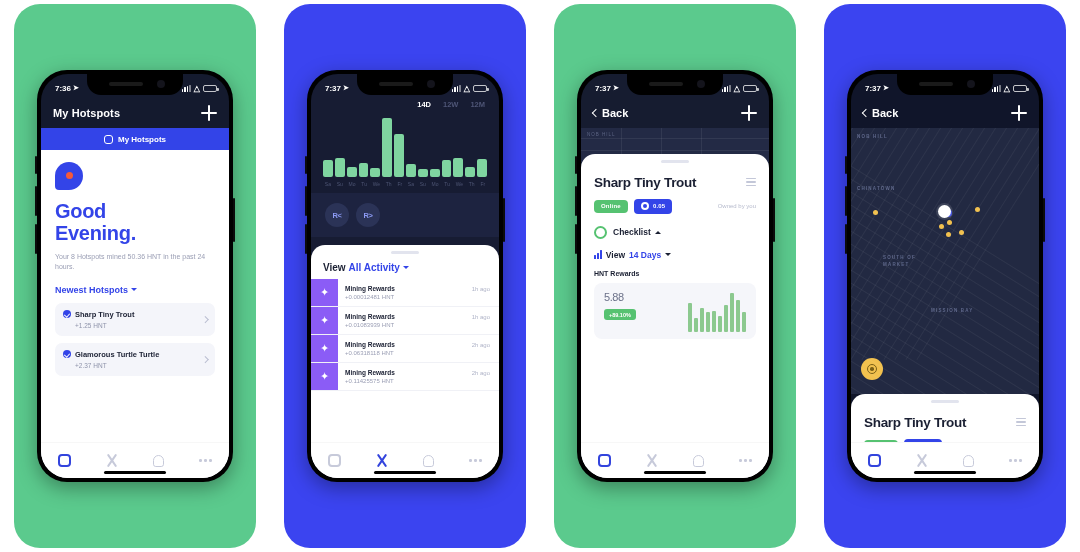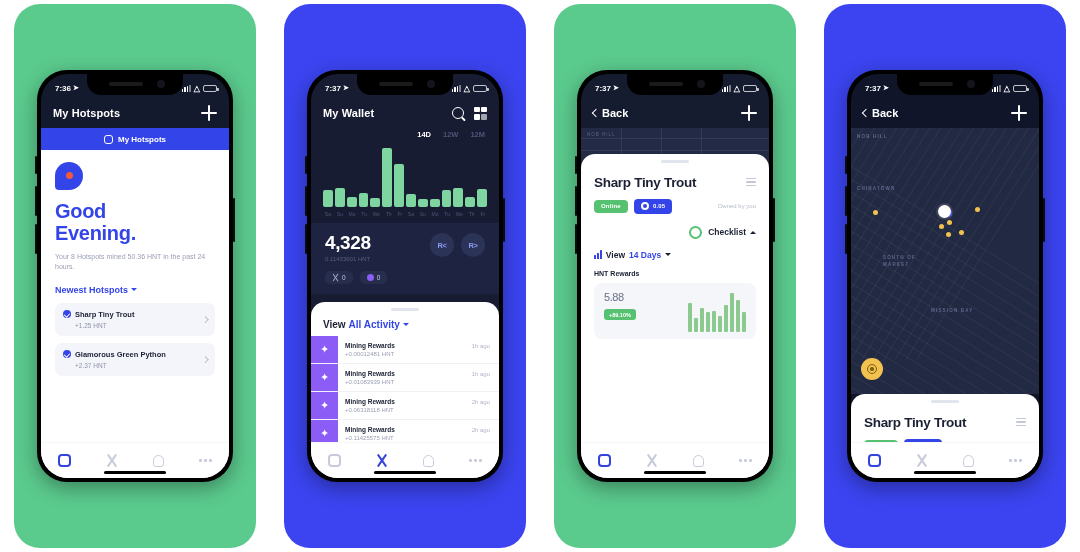--- a/index.html
+++ b/index.html
@@ -175,21 +175,21 @@
   .hs-head { display:flex;align-items:center;justify-content:space-between;padding-top:12px; }
   .hs-h1 { font-size:13.5px;font-weight:bold;color:#1b2033;letter-spacing:-.3px;}
   .hamb { display:flex;flex-direction:column;gap:2px;}
   .hamb i { display:block;width:10px;height:1.3px;background:#c3c7d8;border-radius:1px;}
   .badges { display:flex;align-items:center;gap:6px;margin-top:9px;}
   .bdg { font-size:6px;font-weight:bold;color:#fff;border-radius:4px;padding:3.5px 7px;letter-spacing:.2px;}
   .bdg.green { background:#56c271; }
   .bdg.blue { background:#3344e8; display:flex;align-items:center;gap:4px;}
   .bdg.blue .ring { width:8px;height:8px;border-radius:50%;border:2px solid #fff;}
   .owned { margin-left:auto; font-size:6px; color:#b7bbcd;}
-  .chk-row { display:flex;align-items:center;gap:6px;margin-top:12px;justify-content:flex-end;}
+  .chk-row { display:flex;align-items:center;gap:6px;margin-top:12px;}
   .chk-ring { width:13px;height:13px;border-radius:50%;border:2px solid #56c271;}
   .chk-t { font-size:8.5px;font-weight:bold;color:#1b2033;display:flex;align-items:center;gap:4px;}
   .caret-u { width:0;height:0;border-left:3px solid transparent;border-right:3px solid transparent;border-bottom:3.5px solid #1b2033;}
   .cards { display:flex;gap:7px;margin-top:9px; }
   .gcard { flex:0 0 160px;background:#7ed39a;border-radius:9px;padding:8px 9px;position:relative;overflow:hidden;height:78px;}
   .gcard.part { flex:0 0 12px; background:#8ddaa6; }
   .gc-tag { display:inline-block;background:rgba(0,0,0,.16);color:#e6f6ec;font-size:4.5px;font-weight:bold;border-radius:2px;padding:2px 4px;letter-spacing:.4px;}
   .gc-t { font-size:10px;color:#2a5c3c;margin-top:9px;letter-spacing:-.2px;}
   .gc-s { font-size:5.5px;color:#61a97e;margin-top:4px;}
   .gc-btn { position:absolute;left:9px;bottom:8px;background:rgba(255,255,255,.45);color:#3e7f57;font-size:4.5px;font-weight:bold;border-radius:3px;padding:2.5px 5px;letter-spacing:.4px;}
@@ -284,21 +284,21 @@
                   <span>Sharp Tiny Trout</span>
                   </div>
                 <div class="hs-amt">+1.25 HNT</div>
               </div>
               <span class="chev-r"></span>
             </div>
             <div class="hs-item">
               <div class="hs-l">
                 <div class="hs-nm">
                     <span class="chk"></span>
-                  <span>Glamorous Green Python</span>
+                  <span>Glamorous Turtle Turtle</span>
                   </div>
                 <div class="hs-amt">+2.37 HNT</div>
               </div>
               <span class="chev-r"></span>
             </div>
           </div>
         </div>
 
         <div class="tabbar">
           <div class="tab">
@@ -346,32 +346,20 @@
                 <i></i>
                 <i></i>
                 <i></i>
                 <i></i>
               </span>
             <span style="font-size:8px">△</span>
             <span class="batt"></span>
           </div>
         </div>
 
-        <div class="navbar">
-          <div class="nav-title">My Wallet</div>
-          <div class="nav-icons">
-            <span class="ic-search"></span>
-            <span class="ic-qr">
-                <span></span>
-                <span></span>
-                <span></span>
-                <span></span>
-              </span>
-          </div>
-        </div>
 
         <div class="p2-range">
           <span class="on">14D</span>
           <span>12W</span>
           <span>12M</span>
         </div>
 
         <div class="p2-chart">
           <div class="bars">
               <div class="bar" style="height: 17.1692px;"></div>
@@ -401,34 +389,20 @@
               <span>Su</span>
               <span>Mo</span>
               <span>Tu</span>
               <span>We</span>
               <span>Th</span>
               <span>Fr</span>
             </div>
         </div>
 
         <div class="p2-bal">
-          <div>
-            <div class="bal-num">4,328</div>
-            <div class="bal-sub">0.11433601 HNT</div>
-            <div class="chips">
-              <div class="chip">
-                  <span class="xic"></span>
-                <span>0</span>
-                </div>
-              <div class="chip">
-                  <span class="dot"></span>
-                <span>0</span>
-                </div>
-            </div>
-          </div>
           <div class="circ-btns">
             <div class="cbtn">R&lt;</div>
             <div class="cbtn">R&gt;</div>
           </div>
         </div>
 
         <div class="p2-sheet">
           <div class="grabber"></div>
           <div class="view-row">
             <span>View</span>

